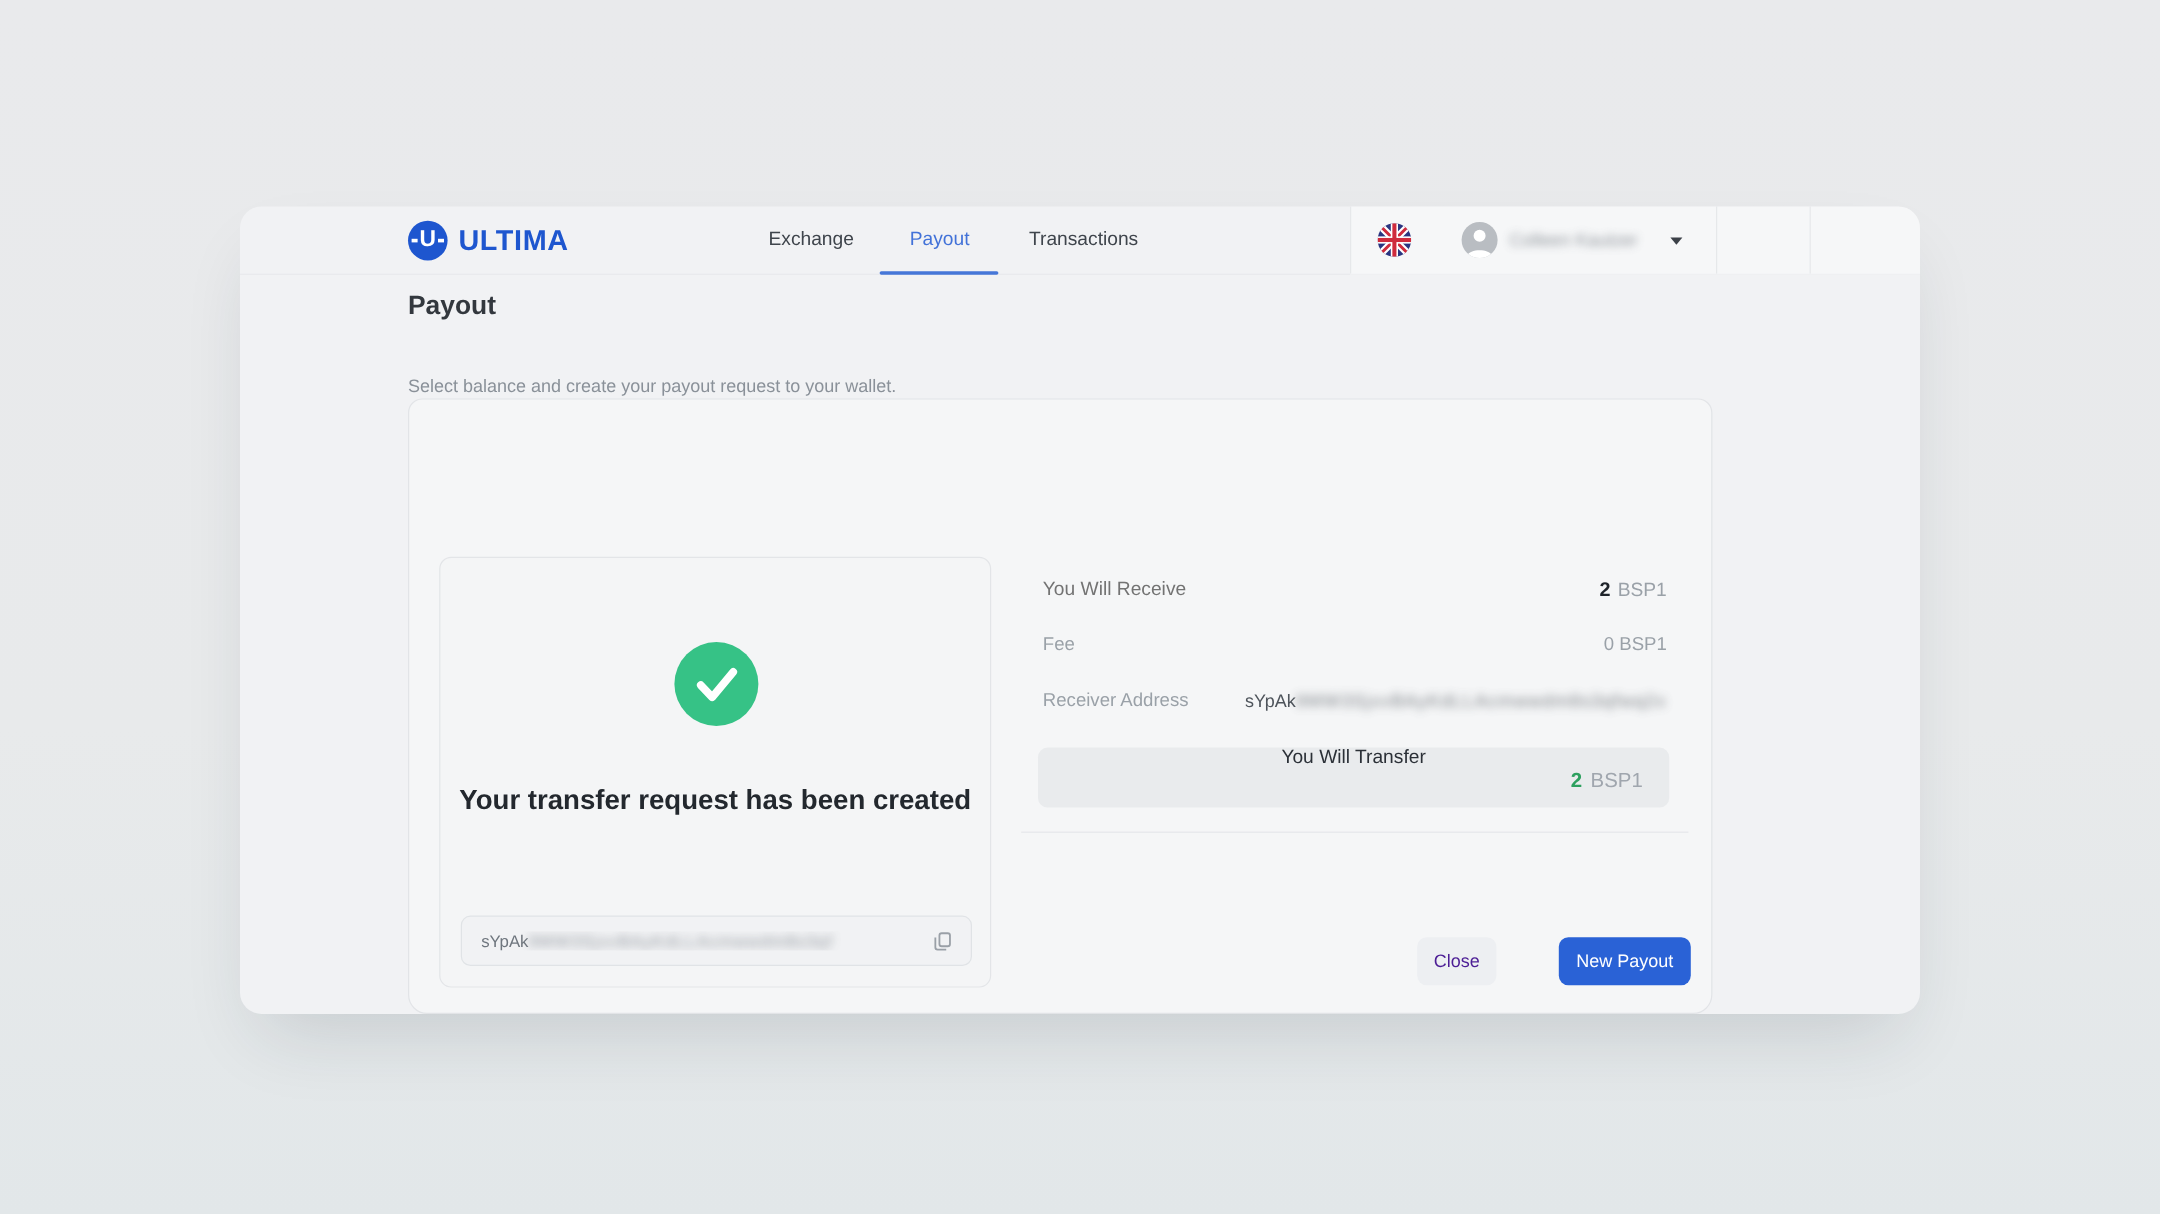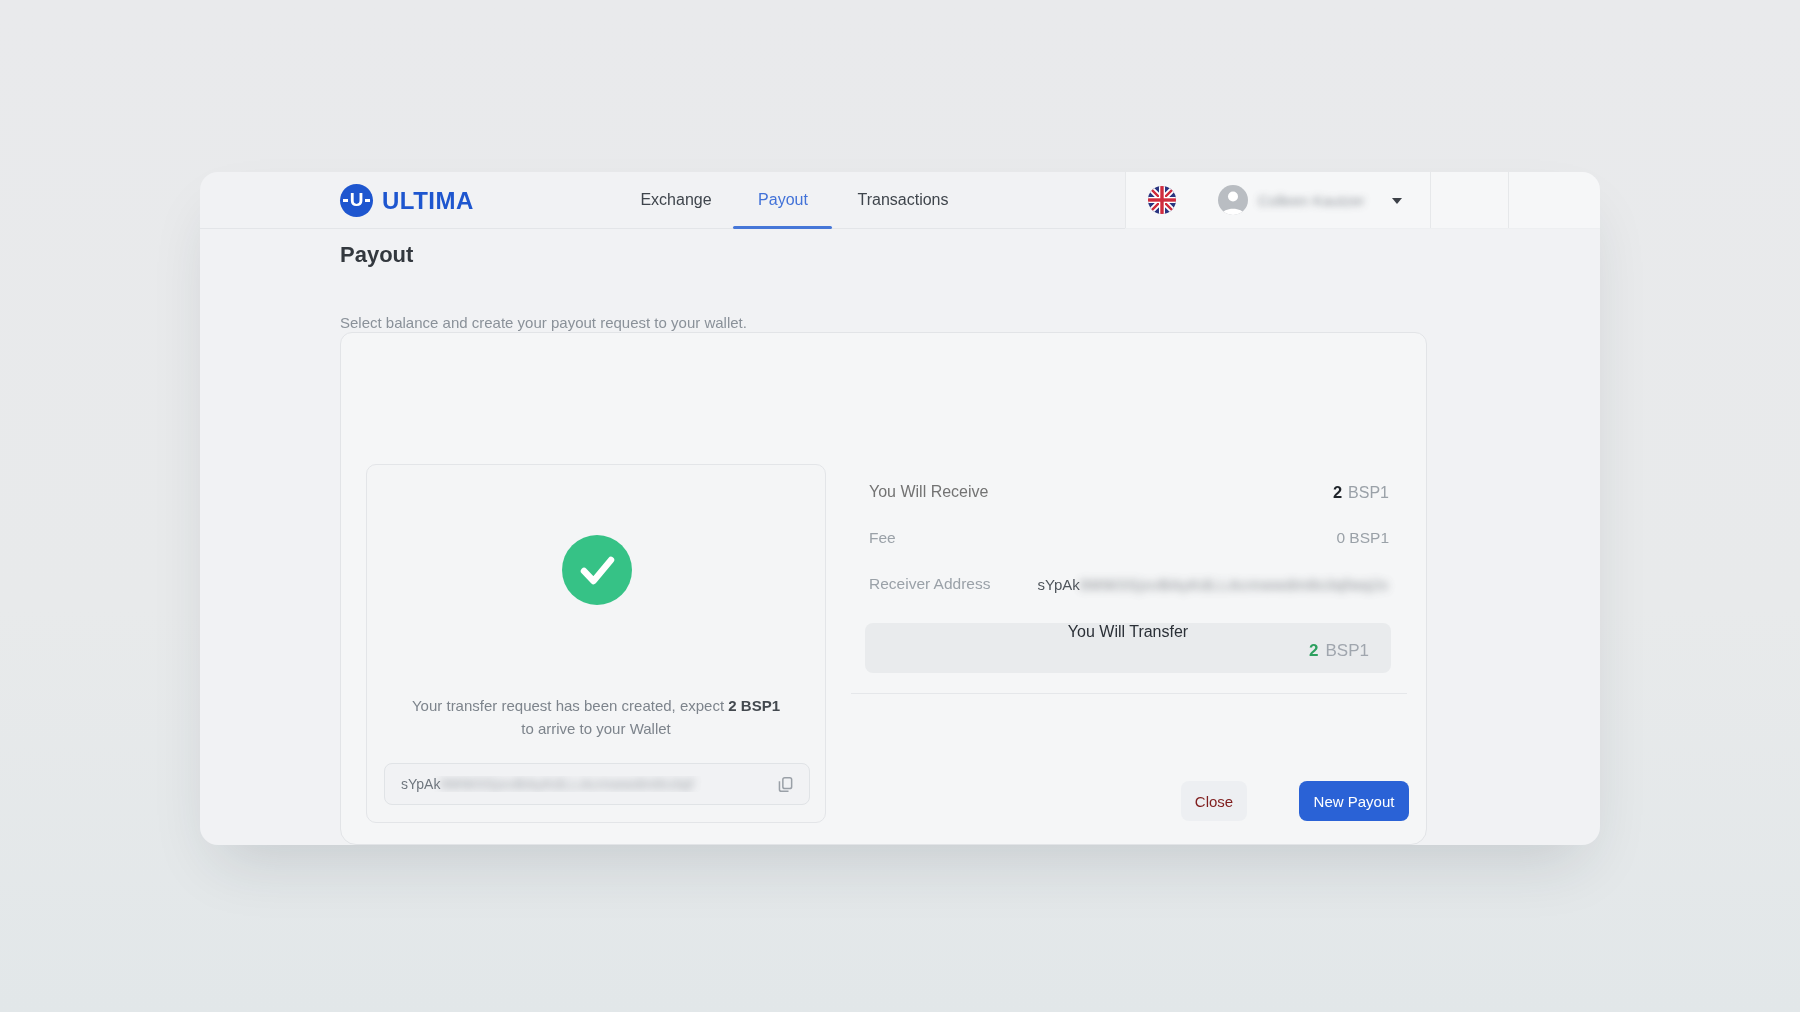--- a/index.html
+++ b/index.html
@@ -102,21 +102,21 @@
   .transfer-box .val { margin-left:auto; display:flex; align-items:baseline; gap:7px; }
   .transfer-box .num { font-size:17px; font-weight:600; color:#2da05f; }
   .transfer-box .cur { font-size:17px; color:#a0a6ae; }
 
   .panel-divider { position:absolute; left:510px; top:360px; width:556px; height:1px; background:#e5e7ea; }
 
   
   .btn { position:absolute; top:448px; height:40px; border:none; border-radius:8px;
     font-family:"Liberation Sans", sans-serif; font-size:15px; cursor:pointer;
     display:flex; align-items:center; justify-content:center; }
-  .btn-close { left:840px; width:66px; background:#edeff2; color:#7f1d1d; }
+  .btn-close { left:840px; width:66px; background:#edeff2; color:#4c1d95; }
   .btn-primary { left:958px; width:110px; background:#2a62d6; color:#ffffff; font-weight:500; }
 </style>
 </head>
 <body>
 
 <div class="stage">
   <div class="window">
 
     <div class="header">
       <div class="header-right-bg"></div>
@@ -172,23 +172,21 @@
 
     <div class="card">
 
 
       <div class="result-card">
         <div class="big-check">
           <svg width="70" height="70" viewBox="0 0 70 70">
               <polyline points="22,36 31.5,46 49,25" fill="none" stroke="#ffffff" stroke-width="6.5" stroke-linecap="round" stroke-linejoin="round"></polyline>
             </svg>
         </div>
-        <div class="result-sub">
-          <span>Your transfer request has been created, expect </span><b>2 BSP1</b><span> to arrive to your Wallet</span>
-        </div>
+        <div class="result-heading">Your transfer request has been created</div>
         <div class="address-field">
           <div class="address-text">
             <span>sYpAk</span>
             <span class="blur-tail">9MW3SjxvBAyKdLLAcmwwdm8s3qf</span>
           </div>
           <div class="copy-btn">
             <svg width="17" height="17" viewBox="0 0 18 18" fill="none" stroke="#9aa0a7" stroke-width="1.6" stroke-linejoin="round">
               <rect x="6.2" y="1.8" width="9.3" height="11.5" rx="2"></rect>
               <path d="M12.2 16.2 H4.6 a2 2 0 0 1 -2-2 V5.6"></path>
             </svg>

